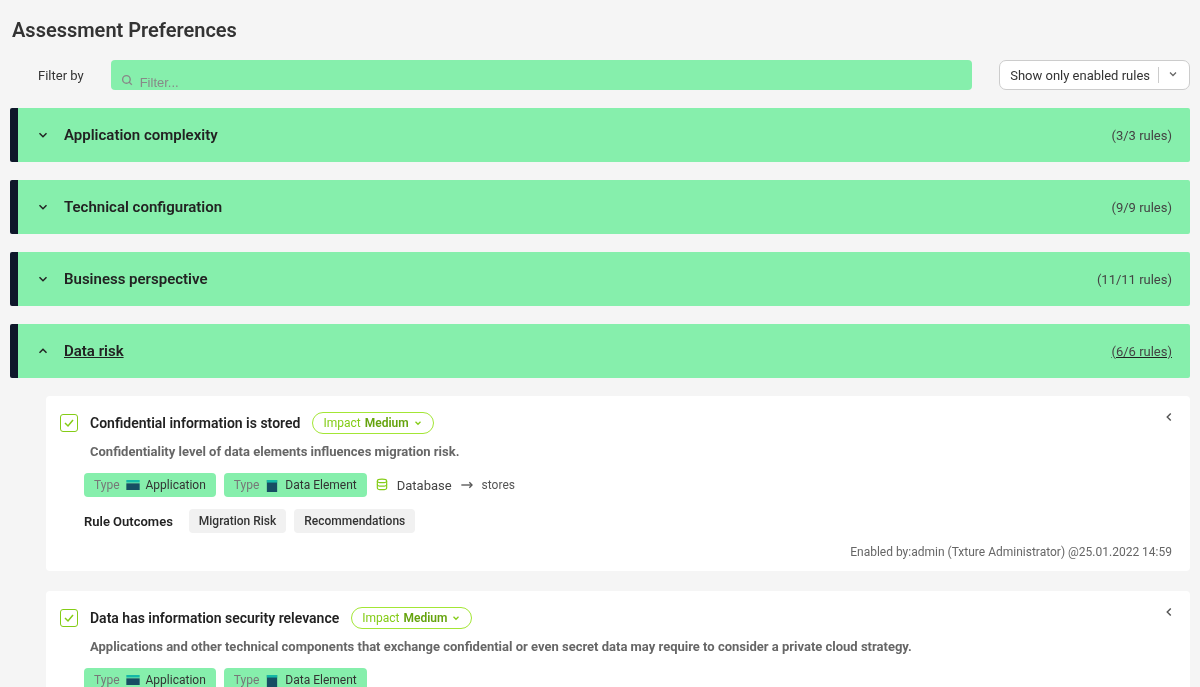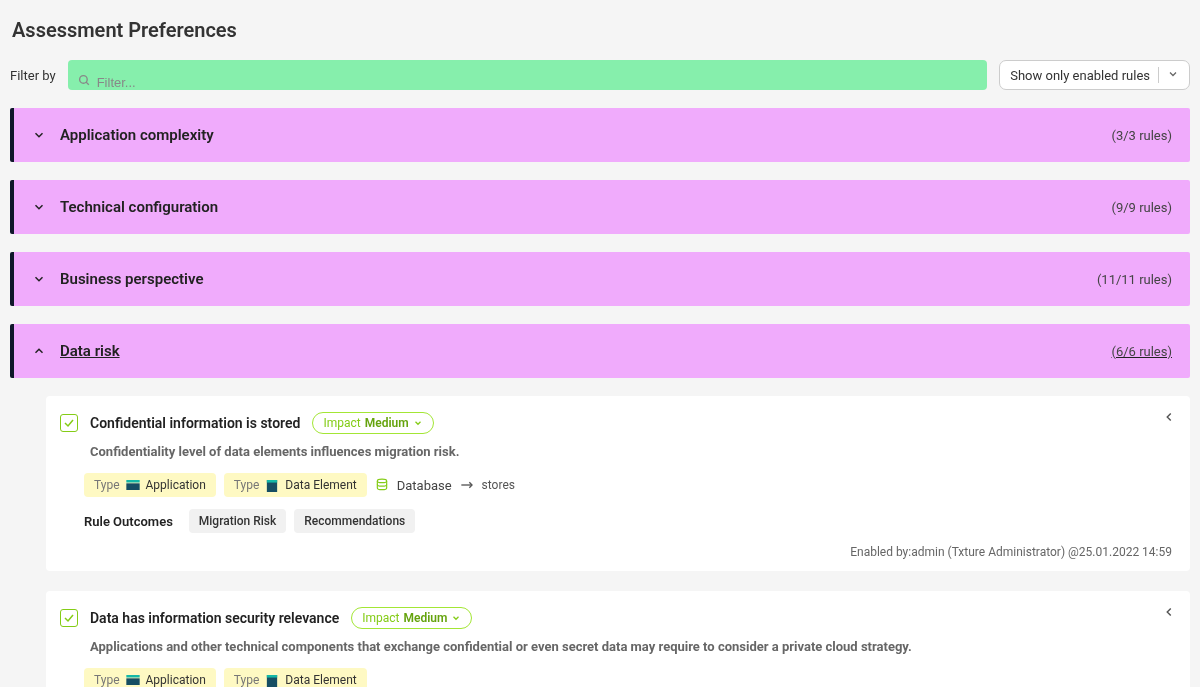--- a/index.html
+++ b/index.html
@@ -15,22 +15,23 @@
 }
 .page-title {
   font-size: 20px;
   font-weight: 600;
   color: #333;
   padding: 8px 2px 18px 2px;
 }
 .filter-row {
   display: flex;
   align-items: center;
-  gap: 12px;
+  gap: 27px;
   margin-bottom: 18px;
+  margin-left: 28px;
 }
 .filter-label {
   font-size: 13px;
   color: #333;
 }
 .filter-input-wrap {
   flex: 1;
   position: relative;
   background: #86efac;
   border-radius: 4px;
@@ -63,22 +64,22 @@
   cursor: pointer;
   gap: 8px;
 }
 .show-only .sep {
   width: 1px;
   height: 16px;
   background: #ccc;
 }
 
 .category {
-  background: #f0abfc;
-  border-left: 4px solid #0f172a;
+  background: #86efac;
+  border-left: 8px solid #0f172a;
   border-radius: 2px;
   margin-bottom: 18px;
   padding: 18px 18px;
   display: flex;
   align-items: center;
   gap: 14px;
   cursor: pointer;
 }
 .category.expanded-header {
   margin-bottom: 0;
@@ -155,21 +156,21 @@
 }
 .chip-row {
   display: flex;
   align-items: center;
   gap: 8px;
   margin-left: 24px;
   margin-bottom: 12px;
   flex-wrap: wrap;
 }
 .chip {
-  background: #fef9c3;
+  background: #86efac;
   border-radius: 4px;
   padding: 5px 10px;
   font-size: 12px;
   color: #444;
   display: inline-flex;
   align-items: center;
   gap: 6px;
 }
 .chip .k { color: #777; }
 .chip .v { font-weight: 400; color: #333; }

